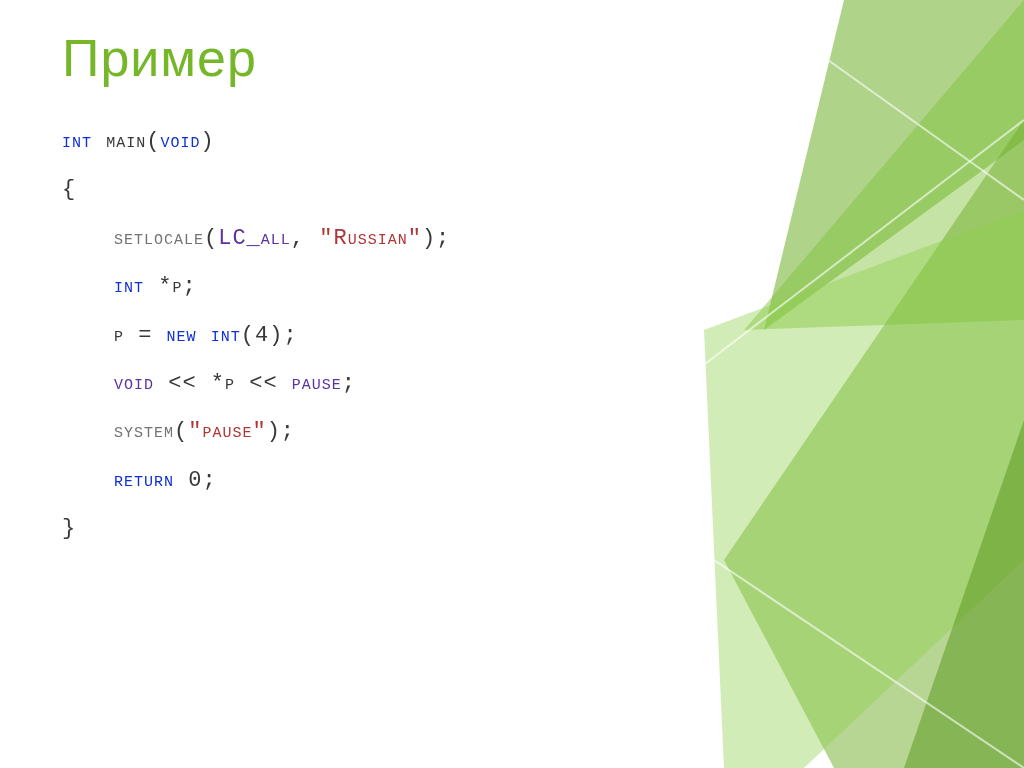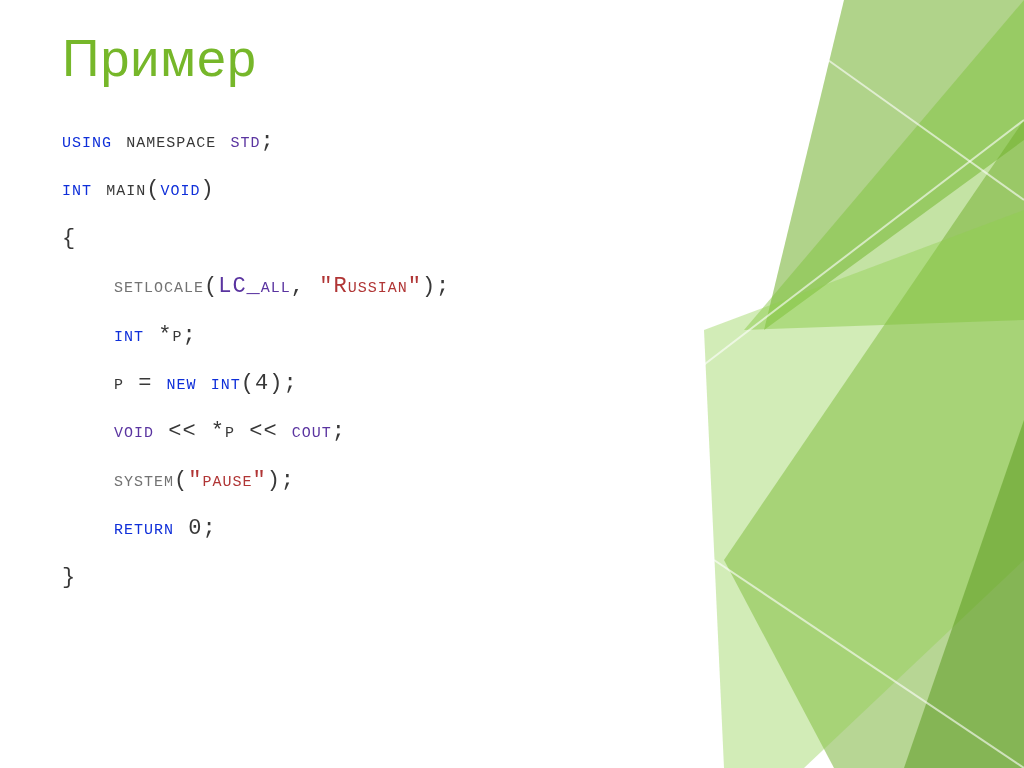--- a/index.html
+++ b/index.html
@@ -60,28 +60,27 @@
   .decor svg { width: 100%; height: 100%; }
 </style>
 </head>
 <body>
 
 <div class="slide">
 
   <div class="title">Пример</div>
 
   <div class="code-block">
-    <div class="line"><span class="c-blue">using</span><span class="c-black"> namespace </span><span class="c-purple">std</span><span class="c-black">;</span></div>
     <div class="line"></div>
     <div class="line"><span class="c-blue">int</span><span class="c-black"> main(</span><span class="c-blue">void</span><span class="c-black">)</span></div>
     <div class="line"><span class="c-black">{</span></div>
     <div class="line"><span class="indent"></span><span class="c-green">setlocale</span><span class="c-black">(</span><span class="c-purple">LC_all</span><span class="c-black">, </span><span class="c-red">"Russian"</span><span class="c-black">);</span></div>
     <div class="line"><span class="indent"></span><span class="c-blue">int</span><span class="c-black"> *p;</span></div>
     <div class="line"><span class="indent"></span><span class="c-black">p = </span><span class="c-blue">new</span><span> </span><span class="c-blue">int</span><span class="c-black">(4);</span></div>
-    <div class="line"><span class="indent"></span><span class="c-purple">void</span><span class="c-black"> &lt;&lt; *p &lt;&lt; </span><span class="c-purple">cout</span><span class="c-black">;</span></div>
+    <div class="line"><span class="indent"></span><span class="c-purple">void</span><span class="c-black"> &lt;&lt; *p &lt;&lt; </span><span class="c-purple">pause</span><span class="c-black">;</span></div>
     <div class="line"><span class="indent"></span><span class="c-green">system</span><span class="c-black">(</span><span class="c-red">"pause"</span><span class="c-black">);</span></div>
     <div class="line"><span class="indent"></span><span class="c-blue">return</span><span class="c-black"> 0;</span></div>
     <div class="line"><span class="c-black">}</span></div>
   </div>
 
   <div class="decor">
     <svg viewBox="0 0 380 768">
       <polygon points="200,0 380,0 380,140 120,330" fill="#6fae2a" opacity="0.55"></polygon>
       <polygon points="380,0 380,320 100,330" fill="#7cc236" opacity="0.45"></polygon>
       <polygon points="380,120 380,768 190,768 80,560" fill="#6fae2a" opacity="0.50"></polygon>

